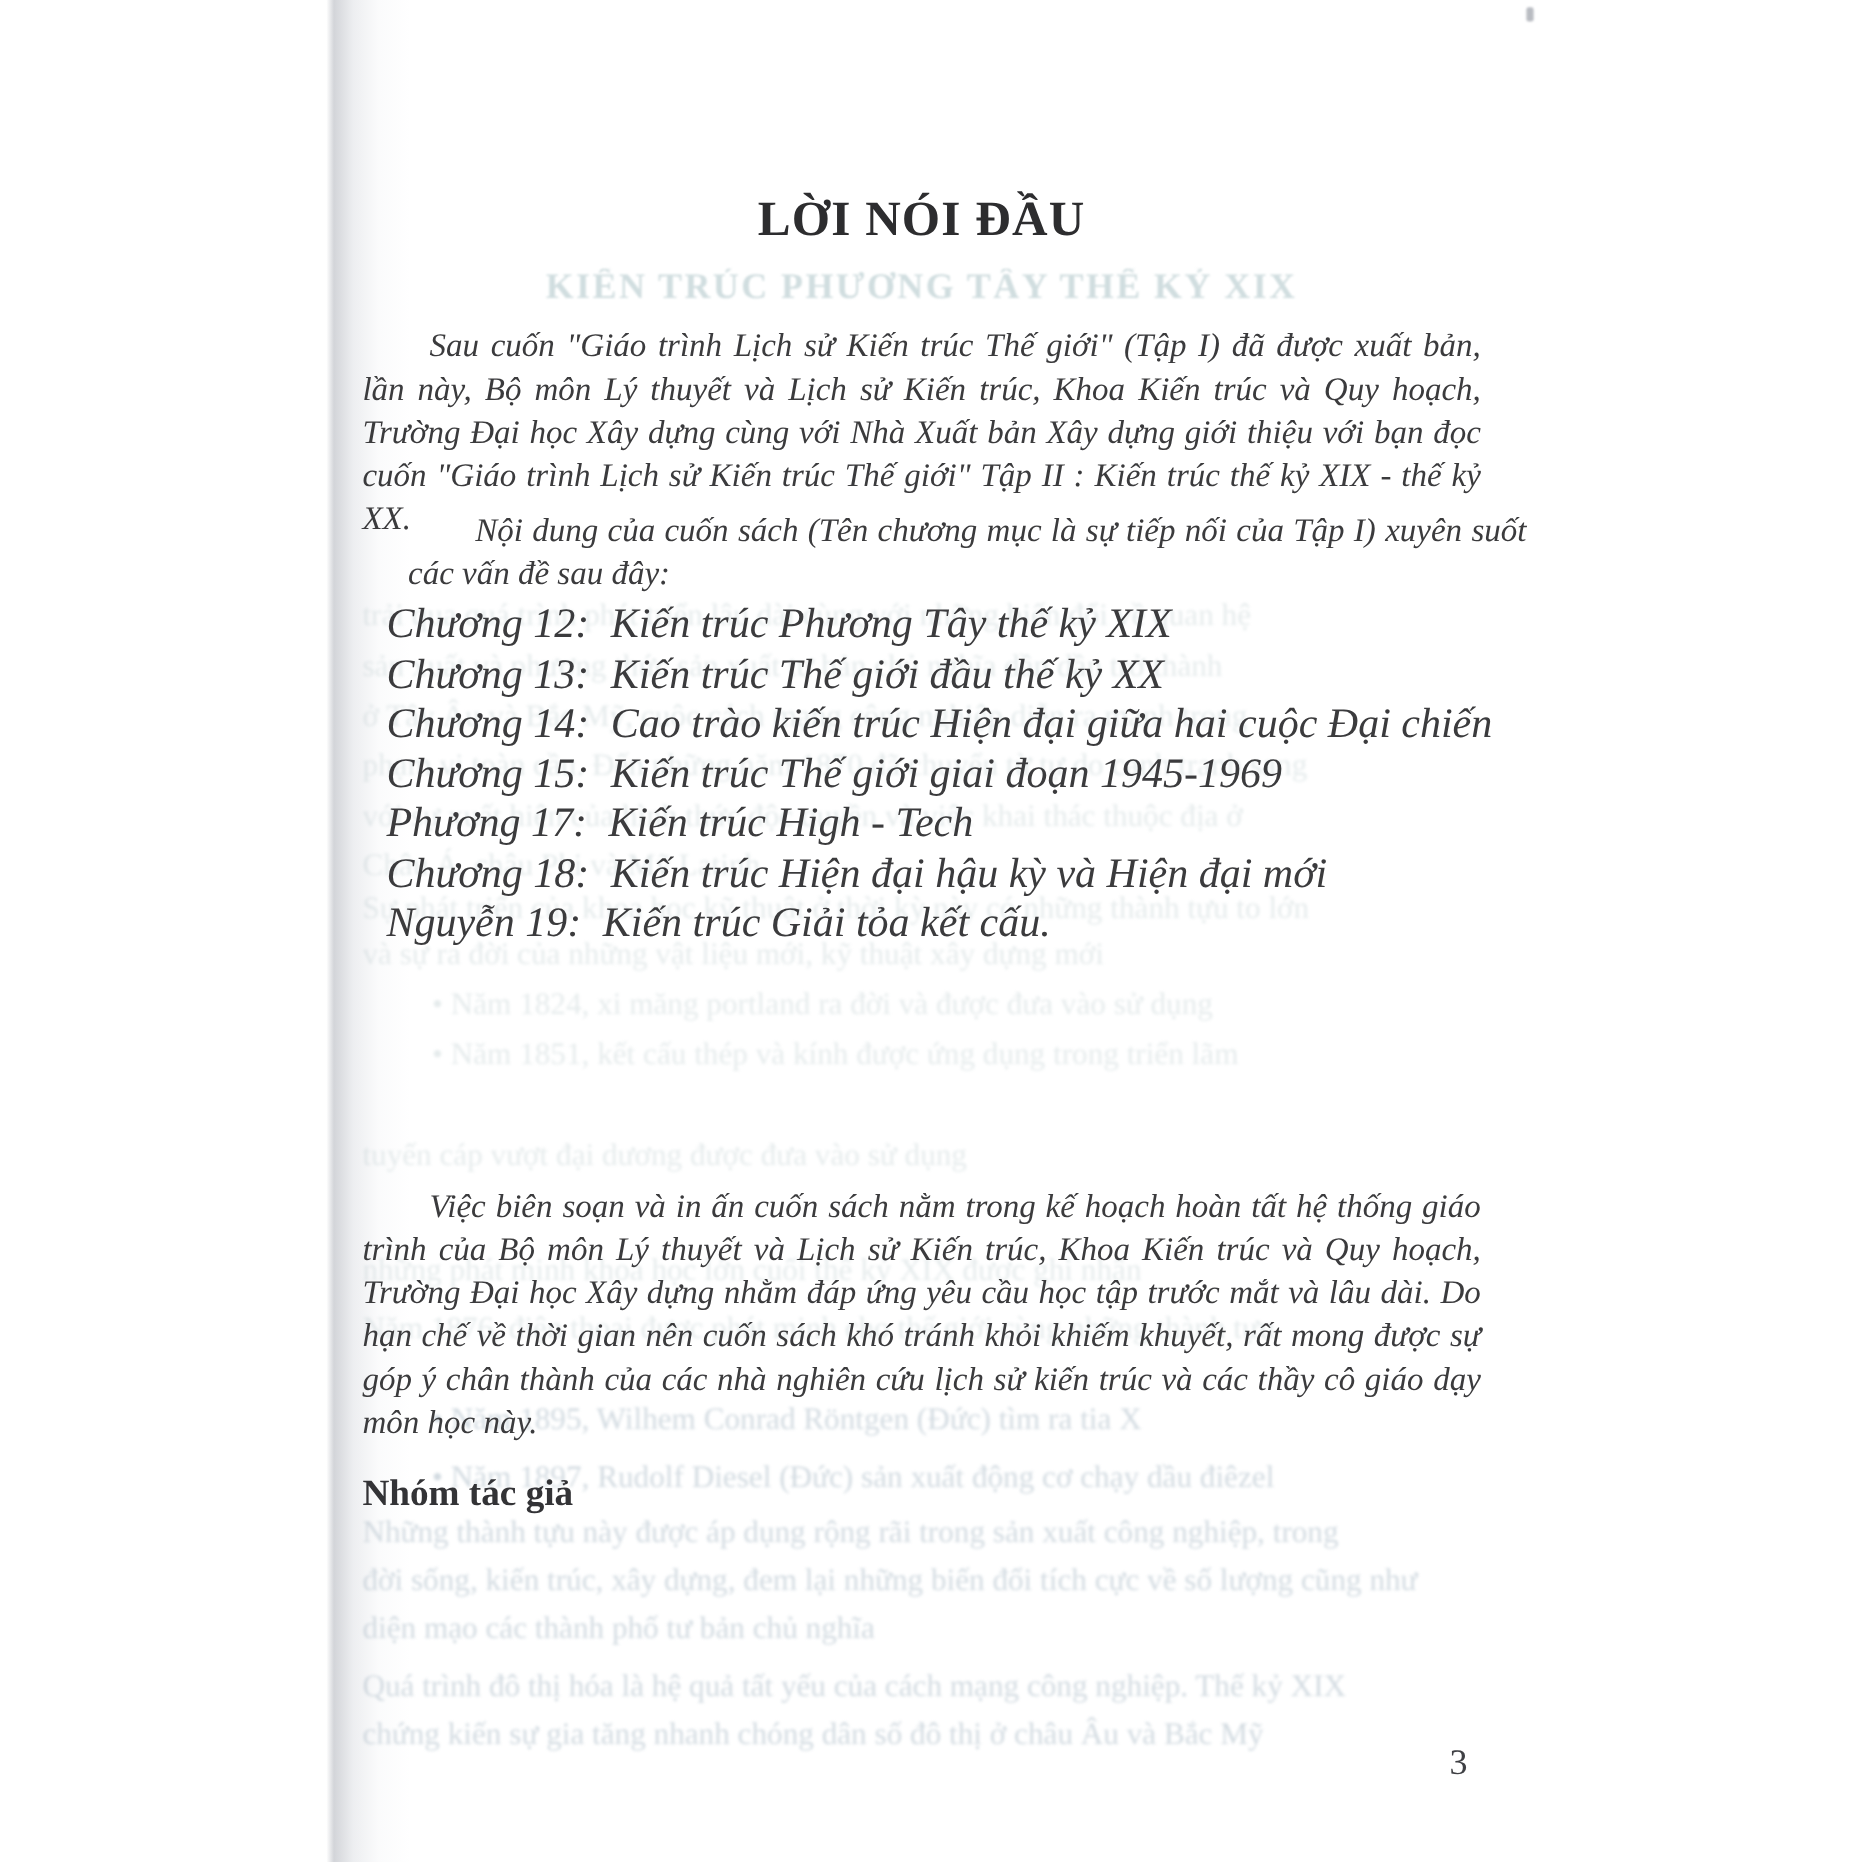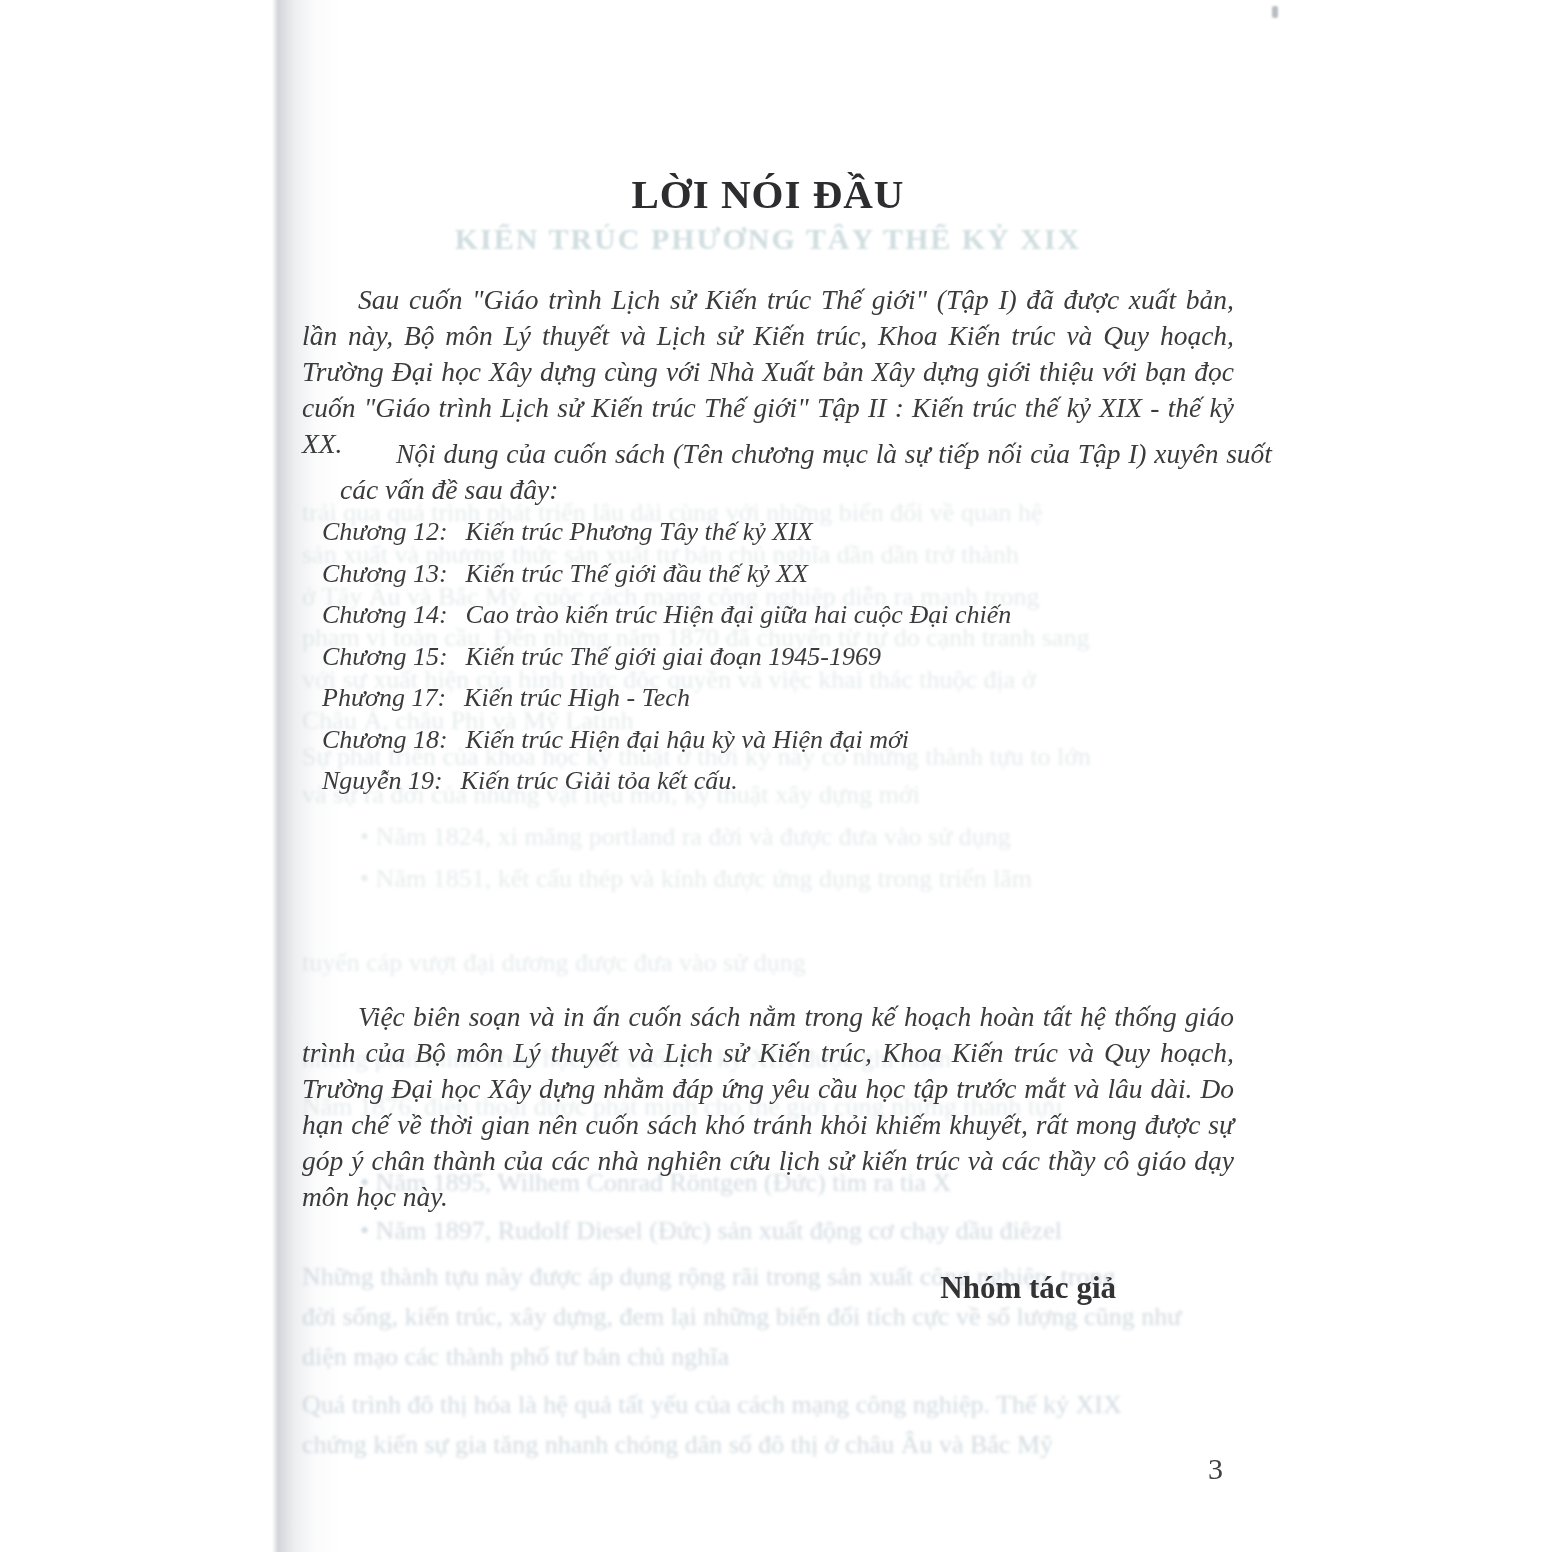--- a/index.html
+++ b/index.html
@@ -14,43 +14,43 @@
       rgba(255,255,255,0) 0%,
       rgba(150,154,164,0.42) 9%,
       rgba(185,190,199,0.26) 32%,
       rgba(220,223,229,0.12) 62%,
       rgba(255,255,255,0) 100%);
   }
   .speck{
     position:absolute;left:1272px;top:6px;width:6px;height:12px;
     background:#b9bcc2;filter:blur(1px);border-radius:2px;
   }
-  .content{position:absolute;left:302px;top:12px;width:932px;height:1420px;}
+  .content{position:absolute;left:302px;top:0;width:932px;height:1420px;}
   .title{
     position:absolute;top:158px;left:0;width:100%;margin:0;
     text-align:center;font-size:41px;font-weight:bold;color:#2d2d2f;letter-spacing:1px;
   }
   .para{
     position:absolute;left:0;width:100%;margin:0;
     font-style:italic;font-size:27.5px;line-height:36px;text-align:justify;
     color:#3b3b3d;text-indent:56px;
   }
   #para1{top:270px;}
   #para2{top:424px;margin-left:38px;}
   #authors{top:837px;}
   #closing{top:987px;}
   .chapters{position:absolute;left:20px;top:499px;width:912px;}
   .chapter{
-    line-height:41.5px;font-style:italic;font-size:26px;color:#3b3b3d;white-space:nowrap;
+    line-height:41.5px;font-style:italic;font-size:35px;color:#3b3b3d;white-space:nowrap;
   }
   .ch-label{margin-right:18px;}
   .signature{
     position:absolute;top:1226px;left:0;width:100%;box-sizing:border-box;
-    text-align:right;padding-right:118px;
-    font-weight:bold;font-size:31px;color:#333336;margin-top:32px;
+    padding-right:118px;
+    font-weight:bold;font-size:31px;color:#333336;
   }
   .page-number{
     position:absolute;left:1208px;top:1452px;font-size:30px;color:#3f4044;
   }
   
   .ghost-layer{position:absolute;left:0;top:0;width:1552px;height:1552px;pointer-events:none;}
   .g{
     position:absolute;left:302px;width:932px;
     font-size:26px;line-height:30px;color:#9db3b6;opacity:.26;filter:blur(1.4px);
     text-align:justify;white-space:nowrap;overflow:hidden;

